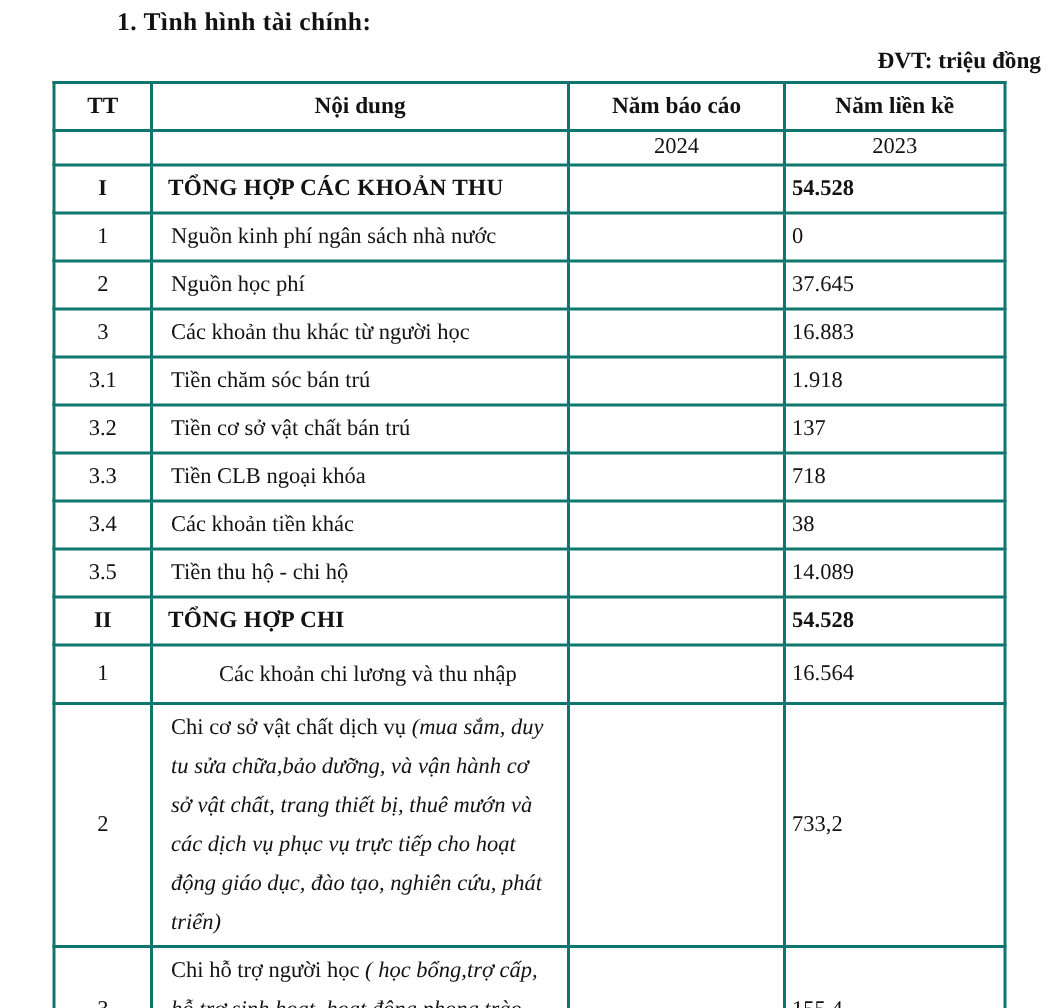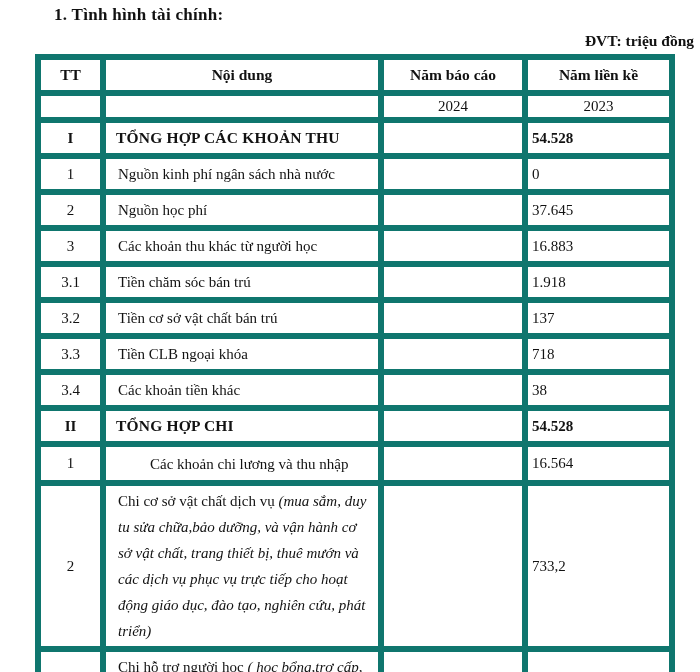--- a/index.html
+++ b/index.html
@@ -3,33 +3,33 @@
 <meta charset="utf-8">
 <style>
   html, body { margin: 0; padding: 0; }
   body {
     width: 700px; height: 672px; overflow: hidden;
     background: #ffffff; color: #121212;
     font-family: "Liberation Serif", "DejaVu Serif", serif;
   }
   .page { width: 700px; height: 672px; position: relative; }
   .doc-title {
-    padding-top: 5px; margin-left: 54px;
+    padding-top: 5px; margin-left: 78px;
     font-size: 17px; font-weight: bold; letter-spacing: 0.3px;
   }
   .unit-label {
     margin-top: 7px; margin-right: 6px; margin-bottom: 4px;
     text-align: right; font-weight: bold; font-size: 15.5px;
   }
   table.fin-table {
     margin-left: 35px; border-collapse: collapse; table-layout: fixed;
     width: 634px; border: 2px solid #2e2e2e;
   }
   .fin-table th, .fin-table td {
-    border: 6px solid #0f766e; padding: 0;
+    border: 2px solid #0f766e; padding: 0;
     font-size: 15px; vertical-align: middle; overflow: hidden;
   }
   .fin-table thead th { font-weight: bold; font-size: 15.5px; height: 30px; text-align: center; }
   .fin-table .year-row td { height: 21px; text-align: center; }
   .fin-table td.tt { text-align: center; }
   .fin-table td.content { text-align: left; padding: 2px 10px 2px 12px; line-height: 26px; }
   .fin-table td.content.indent { padding-left: 44px; }
   .fin-table td.value { text-align: left; padding-right: 8px; padding-left: 4px; }
   .fin-table tr.section { font-weight: bold; }
   .fin-table tr.section td.content { font-size: 15.5px; letter-spacing: 0.2px; padding-left: 10px; }
@@ -105,20 +105,26 @@
           <td class="content"><span>Tiền CLB ngoại khóa</span></td>
           <td class="value"></td>
           <td class="value">718</td>
         </tr>
         <tr style="height: 25px;">
           <td class="tt">3.4</td>
           <td class="content"><span>Các khoản tiền khác</span></td>
           <td class="value"></td>
           <td class="value">38</td>
         </tr>
+        <tr style="height: 25px;">
+          <td class="tt">3.5</td>
+          <td class="content"><span>Tiền thu hộ - chi hộ</span></td>
+          <td class="value"></td>
+          <td class="value">14.089</td>
+        </tr>
         <tr class="section" style="height: 29px;">
           <td class="tt">II</td>
           <td class="content"><span>TỔNG HỢP CHI</span></td>
           <td class="value"></td>
           <td class="value">54.528</td>
         </tr>
         <tr style="height: 39px;">
           <td class="tt">1</td>
           <td class="content indent"><span>Các khoản chi lương và thu nhập</span></td>
           <td class="value"></td>

